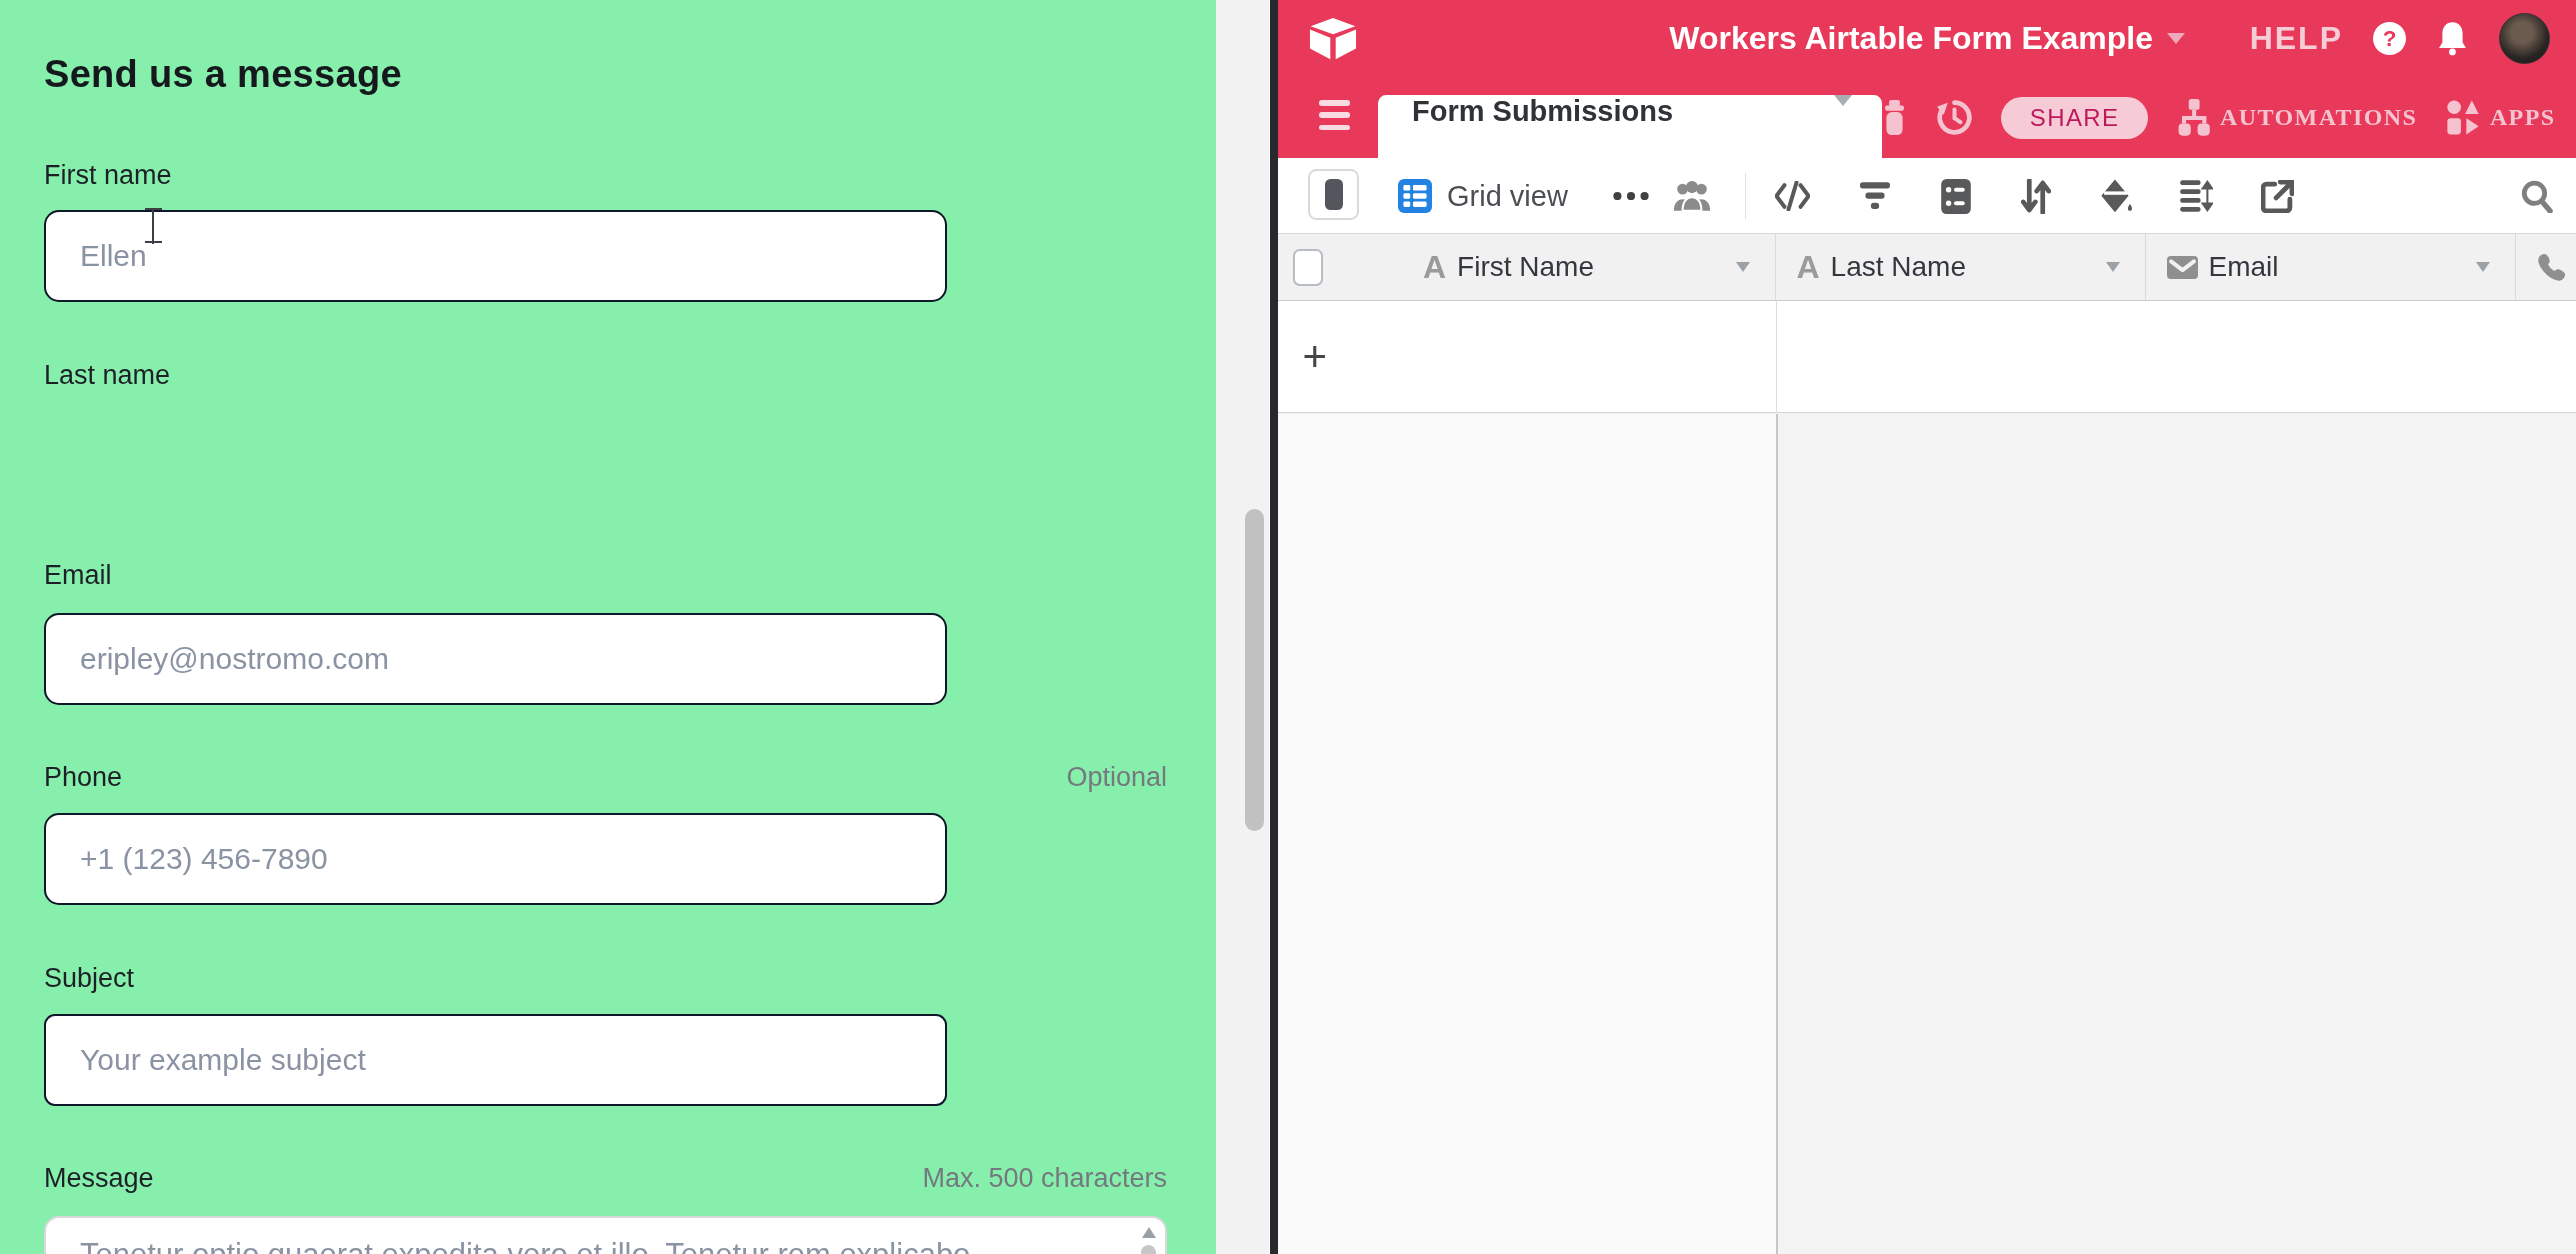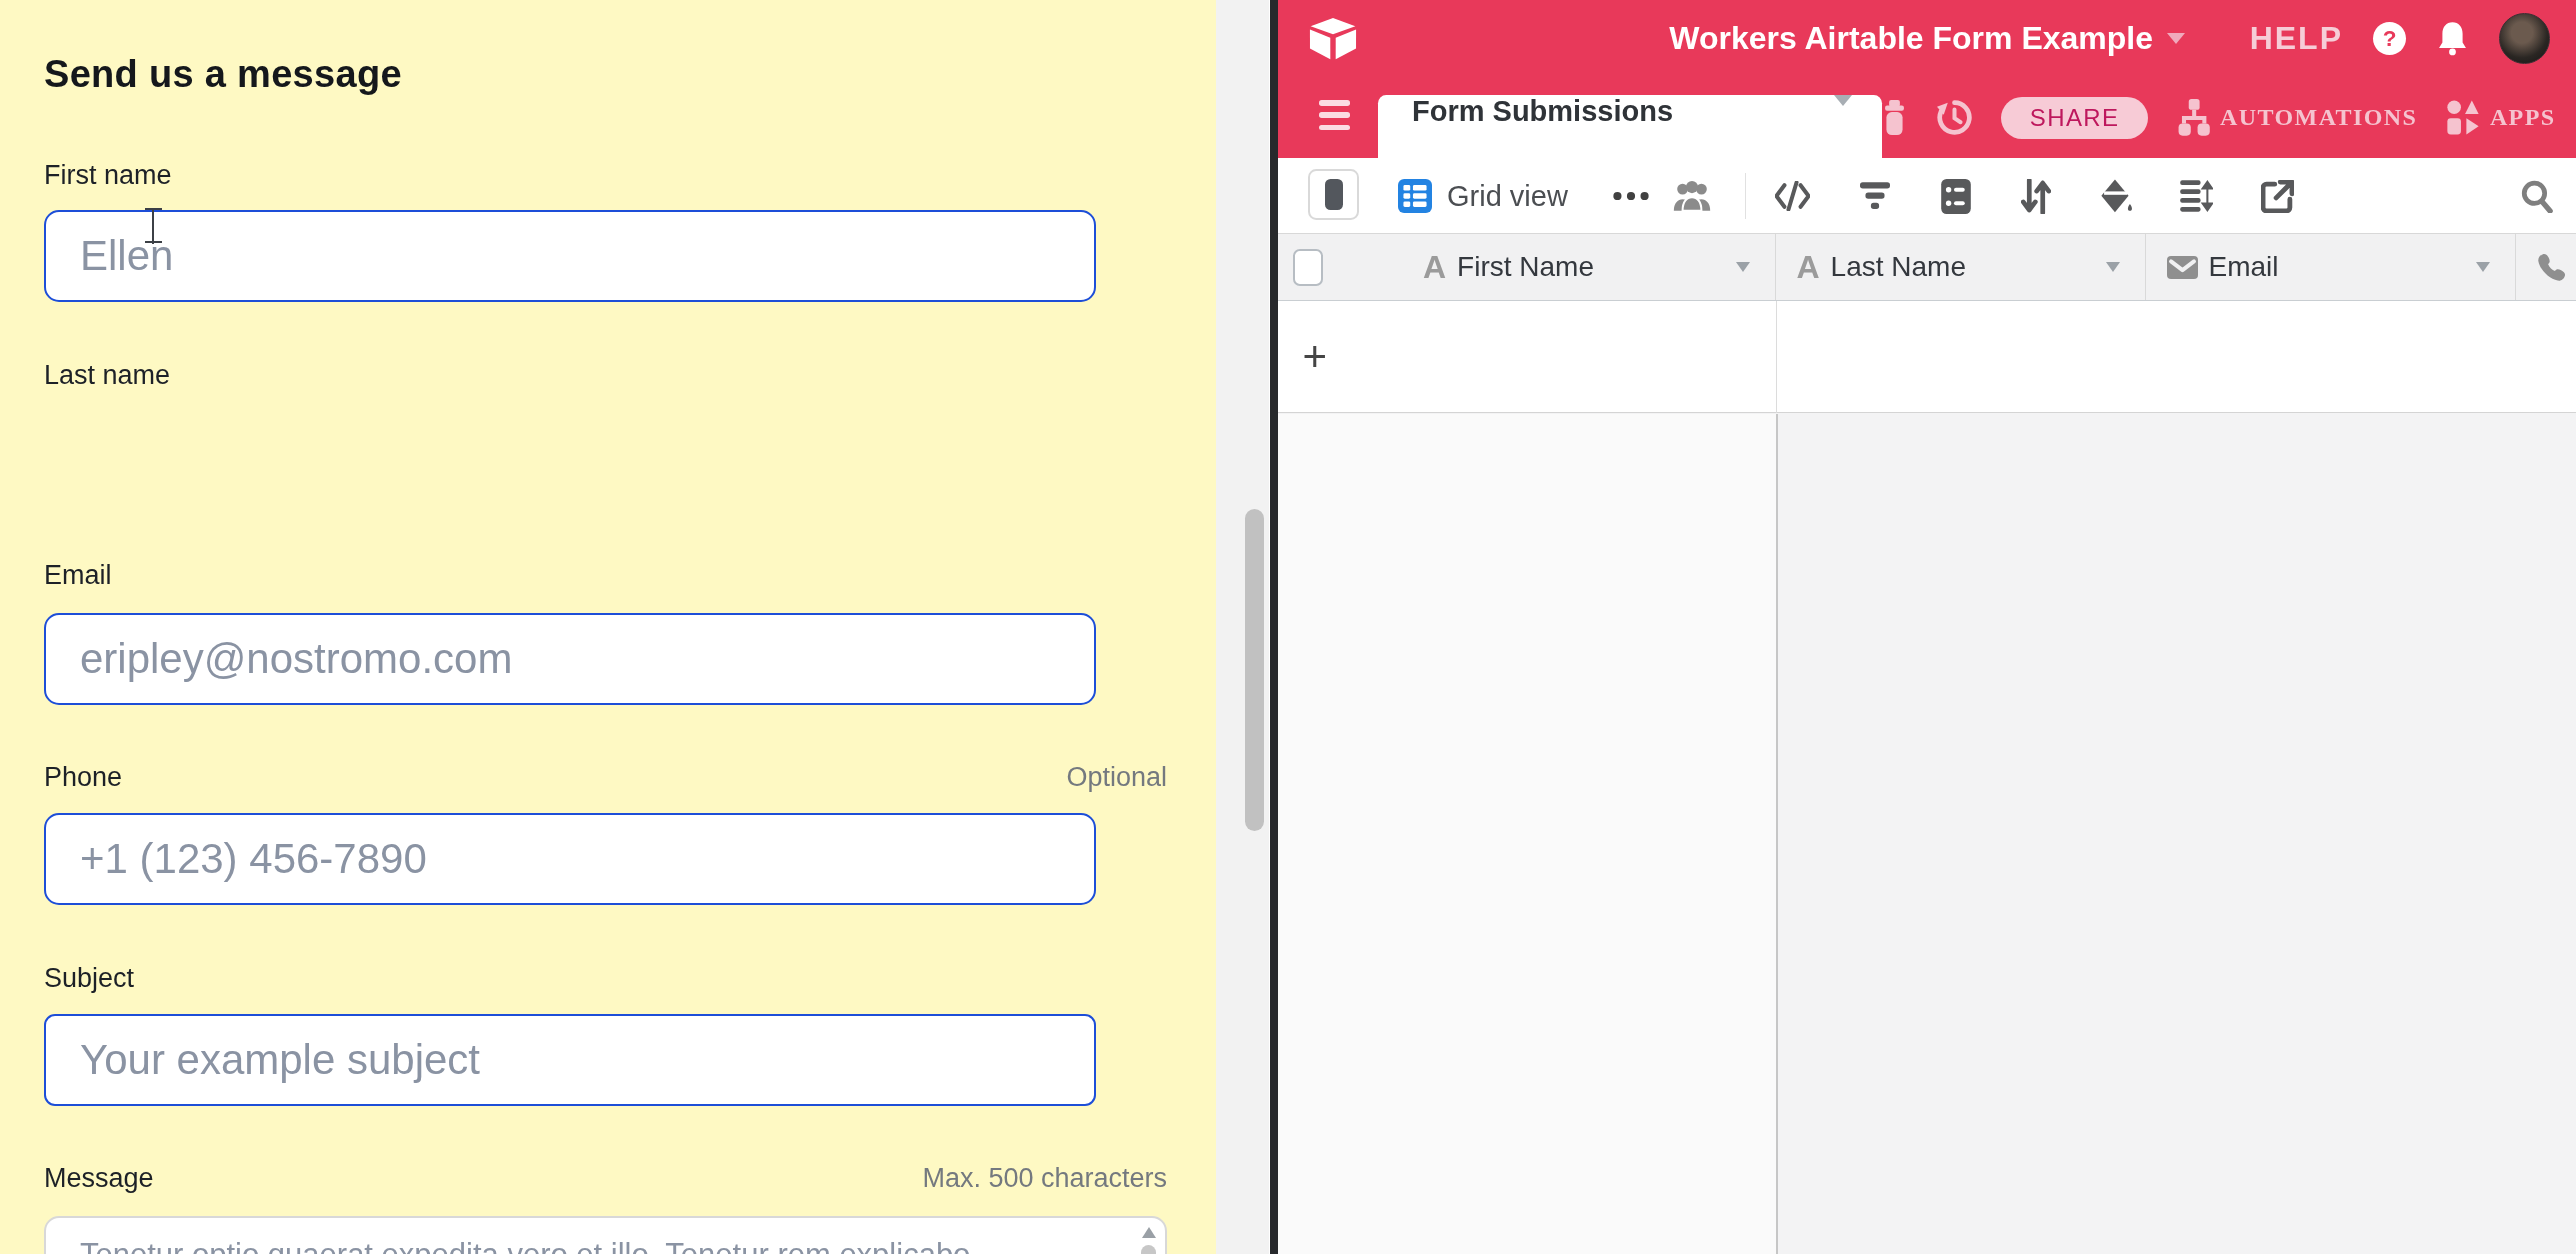--- a/index.html
+++ b/index.html
@@ -1,26 +1,26 @@
 <!DOCTYPE html>
 <html style="font-size:11px"><head>
 <meta charset="utf-8">
 <style>
   * { margin:0; padding:0; box-sizing:border-box; }
   html,body { width:2576px; height:1255px; overflow:hidden; }
   body { font-family:"Liberation Sans", sans-serif; background:#ffffff; position:relative; }
 
   
-  .form-pane { position:absolute; left:0; top:0; width:1216px; height:1255px; background:#fef9c3;padding-left:48px; }
+  .form-pane { position:absolute; left:0; top:0; width:1216px; height:1255px; background:#86efac;padding-left:48px; }
   .form-title { position:absolute; left:44px; top:53px; font-size:38px; font-weight:600; color:#15181c; letter-spacing:0.3px; }
   .f-label { position:absolute; left:44px; font-size:27px; color:#1d2127; }
   .f-hint  { position:absolute; right:49px; font-size:27px; color:#74797f; }
-  .f-input { position:absolute; left:44px; width:1052px; height:92px; border:2px solid #1d4ed8;
+  .f-input { position:absolute; left:44px; width:903px; height:92px; border:2px solid #0f172a;
              border-radius:15px; background:#fff; font-family:"Liberation Sans",sans-serif;
-             font-size:42px; color:#6e7889; padding:0 34px; outline:none; }
+             font-size:30px; color:#6e7889; padding:0 34px; outline:none; }
   .f-input::placeholder { color:#8a93a3; opacity:1; }
   .f-area { position:absolute; left:44px; top:1216px; width:1123px; height:273px;
             border:2px solid #d8d8d8; border-radius:15px; background:#fff; overflow:hidden; }
   .f-area-text { position:absolute; left:34px; top:19px; right:55px; font-size:31px; color:#8a93a3; }
   .area-scroll { position:absolute; right:6.8px; top:6.8px; width:19px; bottom:6.8px; }
   .area-scroll .up { width:0; height:0; border-left:7.5px solid transparent; border-right:7.5px solid transparent;
                      border-bottom:11px solid #9aa0a6; margin:2.7px auto 6.8px; }
   .area-scroll .thumb { width:15px; height:55px; margin:0 auto; background:#c7c7c7; border-radius:7.5px; }
 
   

